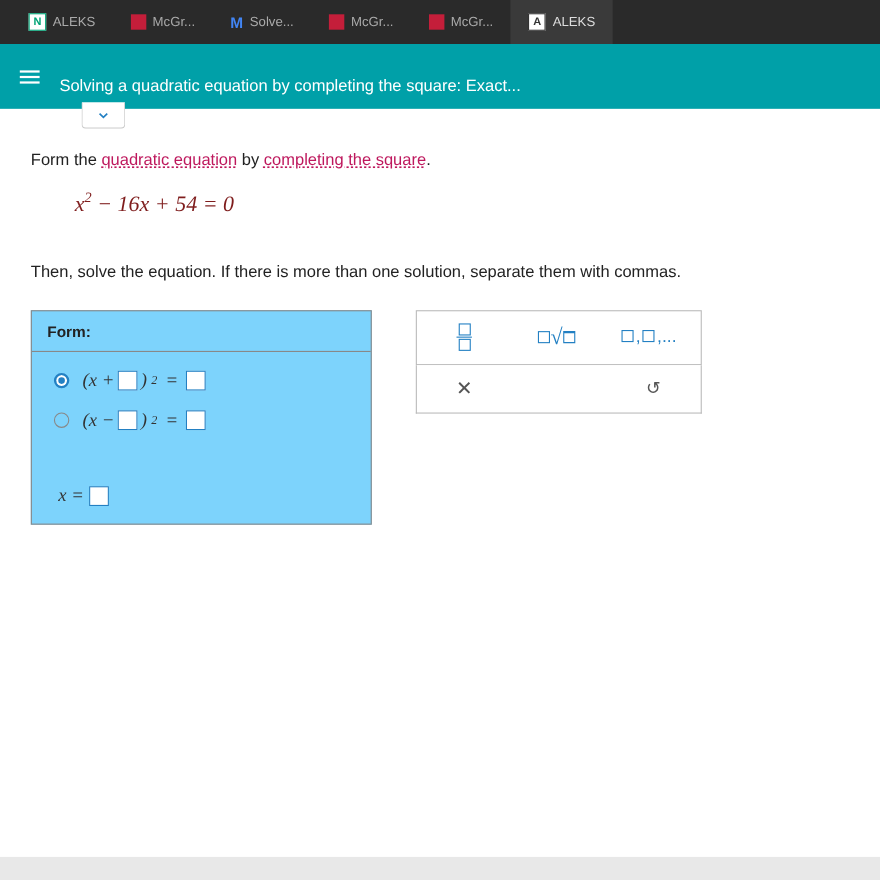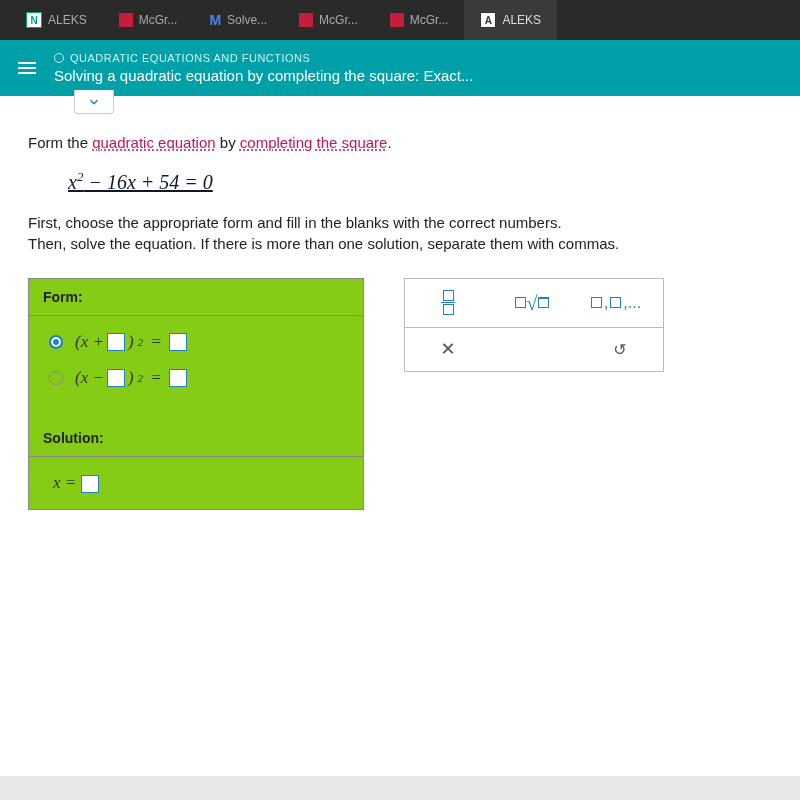--- a/index.html
+++ b/index.html
@@ -12,38 +12,38 @@
     .tab-icon-a { background: #fff; color: #333; font-weight: bold; width: 16px; height: 16px; display: flex; align-items: center; justify-content: center; font-size: 10px; border: 1px solid #333; }
     .tab-icon-mcgr { background: #c41e3a; width: 14px; height: 14px; }
     .tab-icon-m { color: #4285f4; font-weight: bold; font-size: 14px; }
 
     .header-bar { background: #00a0a8; padding: 12px 18px; display: flex; align-items: center; gap: 18px; }
     .menu-icon { display: flex; flex-direction: column; gap: 3px; cursor: pointer; }
     .menu-icon span { display: block; width: 18px; height: 2px; background: #fff; }
     .header-text { flex: 1; }
     .breadcrumb { color: #d0f0f2; font-size: 11px; letter-spacing: 0.5px; display: flex; align-items: center; gap: 6px; }
     .breadcrumb-o { width: 10px; height: 10px; border: 1.5px solid #d0f0f2; border-radius: 50%; }
-    .title { color: #fff; font-size: 15px; margin-top: 3px; }
+    .title { color: #fff; font-size: 15px; margin-top: 18px; }
 
     .content { background: #fff; padding: 18px 28px; position: relative; min-height: 680px; }
     .chevron-wrap { position: absolute; top: -6px; left: 74px; }
     .chevron-btn { width: 40px; height: 24px; background: #fff; border: 1px solid #ccc; border-top: none; border-radius: 0 0 4px 4px; display: flex; align-items: center; justify-content: center; cursor: pointer; }
     .chevron-btn svg { width: 14px; height: 14px; }
 
     .instruction { margin-top: 20px; color: #222; font-size: 15px; }
     .link-term { color: #be185d; text-decoration: underline dotted; text-underline-offset: 2px; }
 
-    .equation { font-family: 'Times New Roman', serif; font-style: italic; font-size: 20px; margin: 18px 0 0 40px; color: #0f172a; text-decoration: underline; }
+    .equation { font-family: 'Times New Roman', serif; font-style: italic; font-size: 20px; margin: 18px 0 0 40px; color: #7f1d1d; }
     .equation sup { font-size: 13px; vertical-align: super; }
 
     .instruction2 { margin-top: 18px; color: #222; font-size: 15px; line-height: 1.4; }
 
     .work-row { display: flex; gap: 40px; margin-top: 24px; align-items: flex-start; }
 
-    .form-box { border: 1px solid #888; background: #84cc16; width: 336px; }
+    .form-box { border: 1px solid #888; background: #7dd3fc; width: 310px; }
     .form-header { padding: 10px 14px; border-bottom: 1px solid #888; font-weight: bold; font-size: 14px; color: #222; }
     .form-body { padding: 16px 20px; }
     .radio-row { display: flex; align-items: center; gap: 12px; margin-bottom: 16px; }
     .radio { width: 14px; height: 14px; border-radius: 50%; border: 1.5px solid #888; flex-shrink: 0; }
     .radio.selected { border: 2px solid #2380c3; box-shadow: inset 0 0 0 2px #fff, inset 0 0 0 8px #2380c3; }
     .form-expr { font-family: 'Times New Roman', serif; font-style: italic; font-size: 17px; color: #333; display: flex; align-items: center; gap: 3px; }
     .blank { display: inline-block; width: 18px; height: 18px; border: 1px solid #2380c3; background: #fff; vertical-align: middle; }
     .sup2 { font-size: 11px; vertical-align: super; margin-left: 1px; }
     .solution-body { padding: 16px 24px; font-family: 'Times New Roman', serif; font-style: italic; font-size: 17px; color: #333; }
 
@@ -91,24 +91,20 @@
   </div>
 </div>
 
 <div class="header-bar">
   <div class="menu-icon">
     <span></span>
       <span></span>
       <span></span>
   </div>
   <div class="header-text">
-    <div class="breadcrumb">
-      <span class="breadcrumb-o"></span>
-      <span>QUADRATIC EQUATIONS AND FUNCTIONS</span>
-    </div>
     <div class="title">Solving a quadratic equation by completing the square: Exact...</div>
   </div>
 </div>
 
 <div class="content">
   <div class="chevron-wrap">
     <div class="chevron-btn">
       <svg viewBox="0 0 24 24">
           <path d="M6 9l6 6 6-6" fill="none" stroke="#2380c3" stroke-width="2.5"></path>
         </svg>
@@ -117,42 +113,41 @@
 
   <p class="instruction">
     <span>Form the </span><span class="link-term">quadratic equation</span><span> by </span><span class="link-term">completing the square</span><span>.</span>
   </p>
 
   <div class="equation">
     x<sup>2</sup> − 16x + 54 = 0
   </div>
 
   <p class="instruction2">
-    <span>First, choose the appropriate form and fill in the blanks with the correct numbers.</span><br>
+    <br>
     <span>Then, solve the equation. If there is more than one solution, separate them with commas.</span>
   </p>
 
   <div class="work-row">
     <div class="form-box">
       <div class="form-header">Form:</div>
       <div class="form-body">
         <div class="radio-row">
           <span class="radio selected"></span>
           <span class="form-expr">
             (x + <span class="blank"></span>)<span class="sup2">2</span>&nbsp;=&nbsp;<span class="blank"></span>
           </span>
         </div>
         <div class="radio-row">
           <span class="radio"></span>
           <span class="form-expr">
             (x − <span class="blank"></span>)<span class="sup2">2</span>&nbsp;=&nbsp;<span class="blank"></span>
           </span>
         </div>
       </div>
-      <div class="form-header">Solution:</div>
       <div class="solution-body">
         x =&nbsp;<span class="blank"></span>
       </div>
     </div>
 
     <div class="palette">
       <div class="palette-row1">
         <div class="pal-btn">
           <span class="frac-icon">
             <span class="sq"></span>

